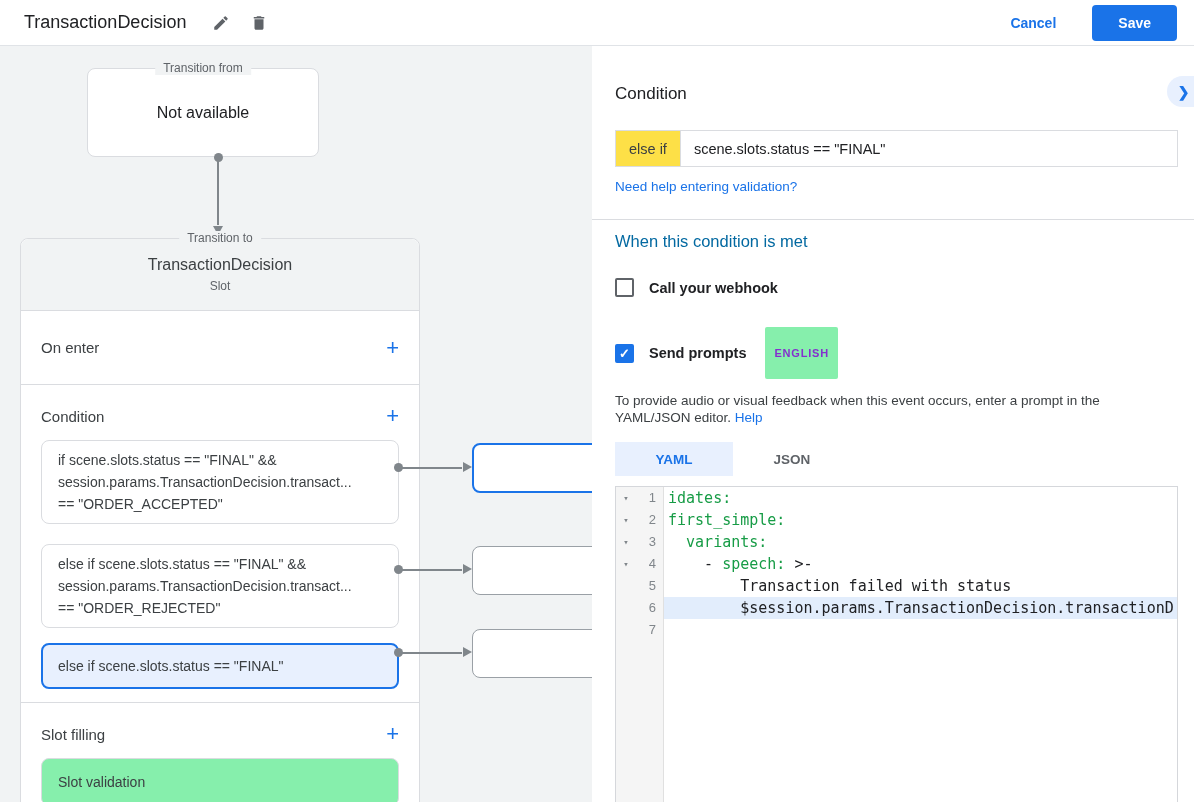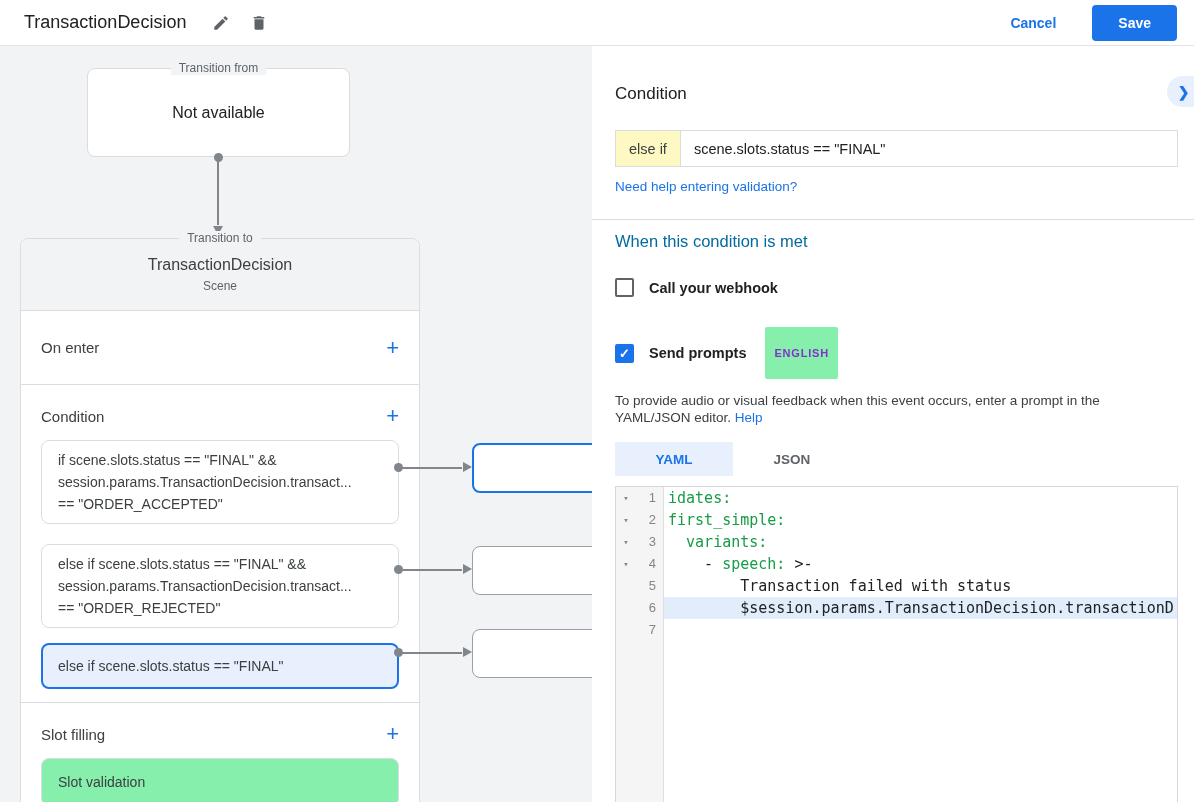--- a/index.html
+++ b/index.html
@@ -21,21 +21,21 @@
   .save-btn { background:#1a73e8; color:#fff; border:none; border-radius:4px; height:36px;
     padding:0 26px; font-size:14px; font-weight:bold; cursor:pointer; font-family:inherit; }
 
   
   .main { flex:1; display:flex; min-height:0; }
 
   
   .canvas { width:592px; flex:0 0 592px; background:#f1f3f4; position:relative; overflow:hidden; }
   .node-legend { position:absolute; top:-8px; left:50%; transform:translateX(-50%);
     background:#f1f3f4; padding:0 8px; font-size:12px; color:#5f6368; white-space:nowrap; }
-  .from-box { position:absolute; left:87px; top:22px; width:263px; height:89px;
+  .from-box { position:absolute; left:87px; top:22px; width:232px; height:89px;
     background:#fff; border:1px solid #dadce0; border-radius:8px; }
   .from-box-content { width:100%; height:100%; display:flex; align-items:center; justify-content:center;
     font-size:16px; color:#202124; }
   .vert-connector { position:absolute; left:213px; top:107px; width:10px; height:82px; }
   .vc-dot { position:absolute; left:1px; top:0; width:9px; height:9px; border-radius:50%; background:#80868b; }
   .vc-line { position:absolute; left:4px; top:6px; width:2px; height:66px; background:#80868b; }
   .vc-head { position:absolute; left:0; bottom:0; width:0; height:0;
     border-left:5px solid transparent; border-right:5px solid transparent; border-top:9px solid #80868b; }
 
   .to-box { position:absolute; left:20px; top:192px; width:400px; height:640px;
@@ -70,21 +70,21 @@
     border-top:5.5px solid transparent; border-bottom:5.5px solid transparent; border-left:9px solid #80868b; }
 
   
   .panel { flex:1; background:#fff; position:relative; padding:0 0 0 23px; overflow:hidden; }
   .panel-title { margin-top:38px; font-size:17px; color:#202124; }
   .collapse-btn { position:absolute; top:30px; right:0; width:27px; height:31px; background:#e8f0fe;
     border:none; border-radius:16px 0 0 16px; color:#1a73e8; font-size:14px; font-weight:bold;
     cursor:pointer; display:flex; align-items:center; justify-content:center; padding-left:6px; }
   .cond-input-row { margin-top:26px; margin-right:16px; height:37px; border:1px solid #dadce0;
     display:flex; align-items:stretch; background:#fff; }
-  .cond-input-label { background:#fef9c3; border-right:1px solid #dadce0; display:flex; align-items:center;
+  .cond-input-label { background:#fde047; border-right:1px solid #dadce0; display:flex; align-items:center;
     padding:0 13px; font-size:14.5px; color:#3c4043; white-space:nowrap; }
   .cond-input { border:none; outline:none; flex:1; padding:0 13px; font-size:14.5px; color:#202124;
     font-family:inherit; background:#fff; }
   .help-link { display:inline-block; margin-top:12px; font-size:13.5px; color:#1a73e8;
     text-decoration:none; cursor:pointer; }
   .panel-divider { margin:24px 0 0 -23px; border:none; border-top:1px solid #dadce0; }
   .when-heading { margin-top:12px; font-size:16.5px; color:#0369a1; }
   .check-row { display:flex; align-items:center; margin-top:27px; }
   .check-row.second { margin-top:30px; }
   .checkbox { width:19px; height:19px; border:2px solid #5f6368; border-radius:2px; background:#fff;
@@ -153,21 +153,21 @@
         <span class="vc-dot"></span>
         <span class="vc-line"></span>
         <span class="vc-head"></span>
       </div>
 
       <div class="to-box">
         <span class="node-legend">Transition to</span>
 
         <div class="to-header">
           <div class="to-title">TransactionDecision</div>
-          <div class="to-subtitle">Scene</div>
+          <div class="to-subtitle">Slot</div>
         </div>
 
         <div class="section-row on-enter-row">
           <span class="section-label">On enter</span>
           <button class="add-icon"><span>+</span></button>
         </div>
 
         <div class="section">
           <div class="section-head">
             <span class="section-label">Condition</span>

